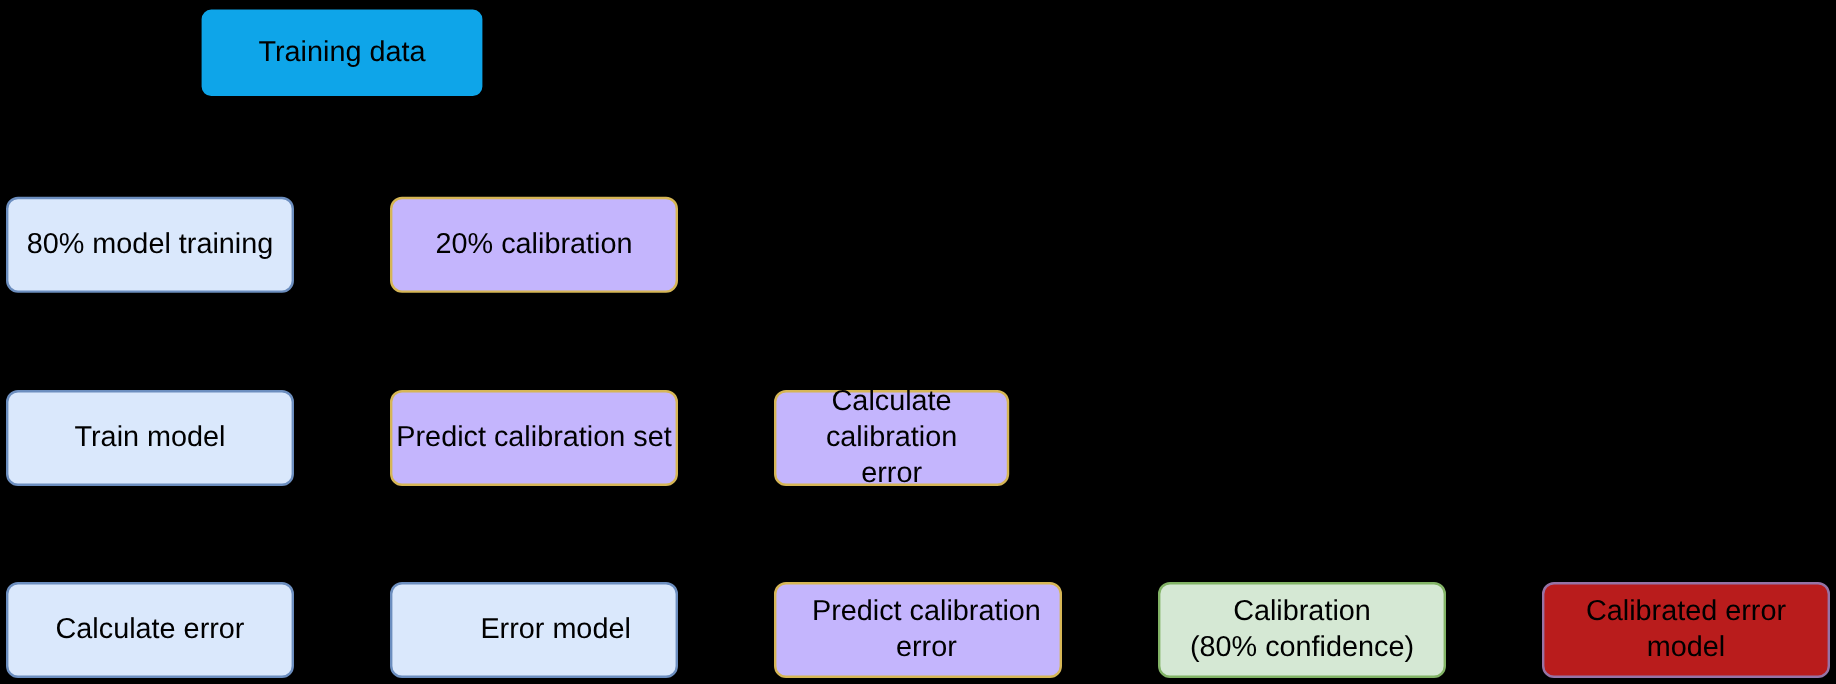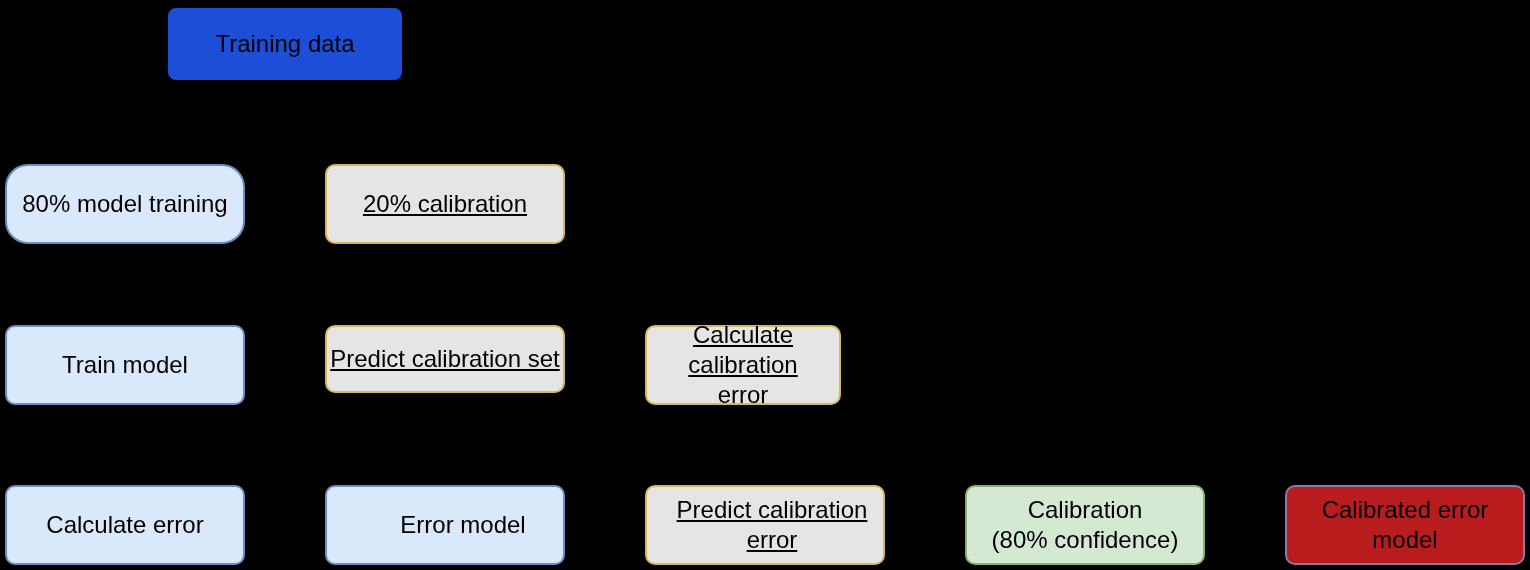--- a/index.html
+++ b/index.html
@@ -22,51 +22,51 @@
     align-items: center;
     justify-content: center;
     border: 2px solid #000;
     border-radius: 10px;
     text-align: center;
     color: #000000;
     font-size: 24px;
     line-height: 30px;
     white-space: pre-line;
   }
-  .c-white  { background: #1d4ed8; border-color: #000000; text-align: center; }
+  .c-white  { background: #0ea5e9; border-color: #000000; text-align: center; }
   .c-blue   { background: #dae8fc; border-color: #6c8ebf; }
-  .c-yellow { background: #e5e5e5; border-color: #d6b656; text-decoration: underline; }
+  .c-yellow { background: #c4b5fd; border-color: #d6b656; }
   .c-green  { background: #d5e8d4; border-color: #82b366; }
   .c-purple { background: #b91c1c; border-color: #9673a6; }
   .node-label {
     display: block;
     width: 100%;
     padding: 0 2px;
   }
 </style>
 </head>
 <body>
 
 <div class="canvas">
 
   <div class="node c-white" style="left:166px; top:6px; width:238px; height:76px;">
     <span class="node-label">Training data</span>
   </div>
 
-  <div class="node c-blue" style="left:5px; top:164px; width:240px; height:80px;border-radius:23px;">
+  <div class="node c-blue" style="left:5px; top:164px; width:240px; height:80px;">
     <span class="node-label">80% model training</span>
   </div>
   <div class="node c-yellow" style="left:325px; top:164px; width:240px; height:80px;">
     <span class="node-label">20% calibration</span>
   </div>
 
   <div class="node c-blue" style="left:5px; top:325px; width:240px; height:80px;">
     <span class="node-label">Train model</span>
   </div>
-  <div class="node c-yellow" style="left:325px; top:325px; width:240px; height:68px;">
+  <div class="node c-yellow" style="left:325px; top:325px; width:240px; height:80px;">
     <span class="node-label">Predict calibration set</span>
   </div>
   <div class="node c-yellow" style="left:645px; top:325px; width:196px; height:80px;">
     <span class="node-label">Calculate calibration
 error</span>
   </div>
 
   <div class="node c-blue" style="left:5px; top:485px; width:240px; height:80px;">
     <span class="node-label">Calculate error</span>
   </div>

